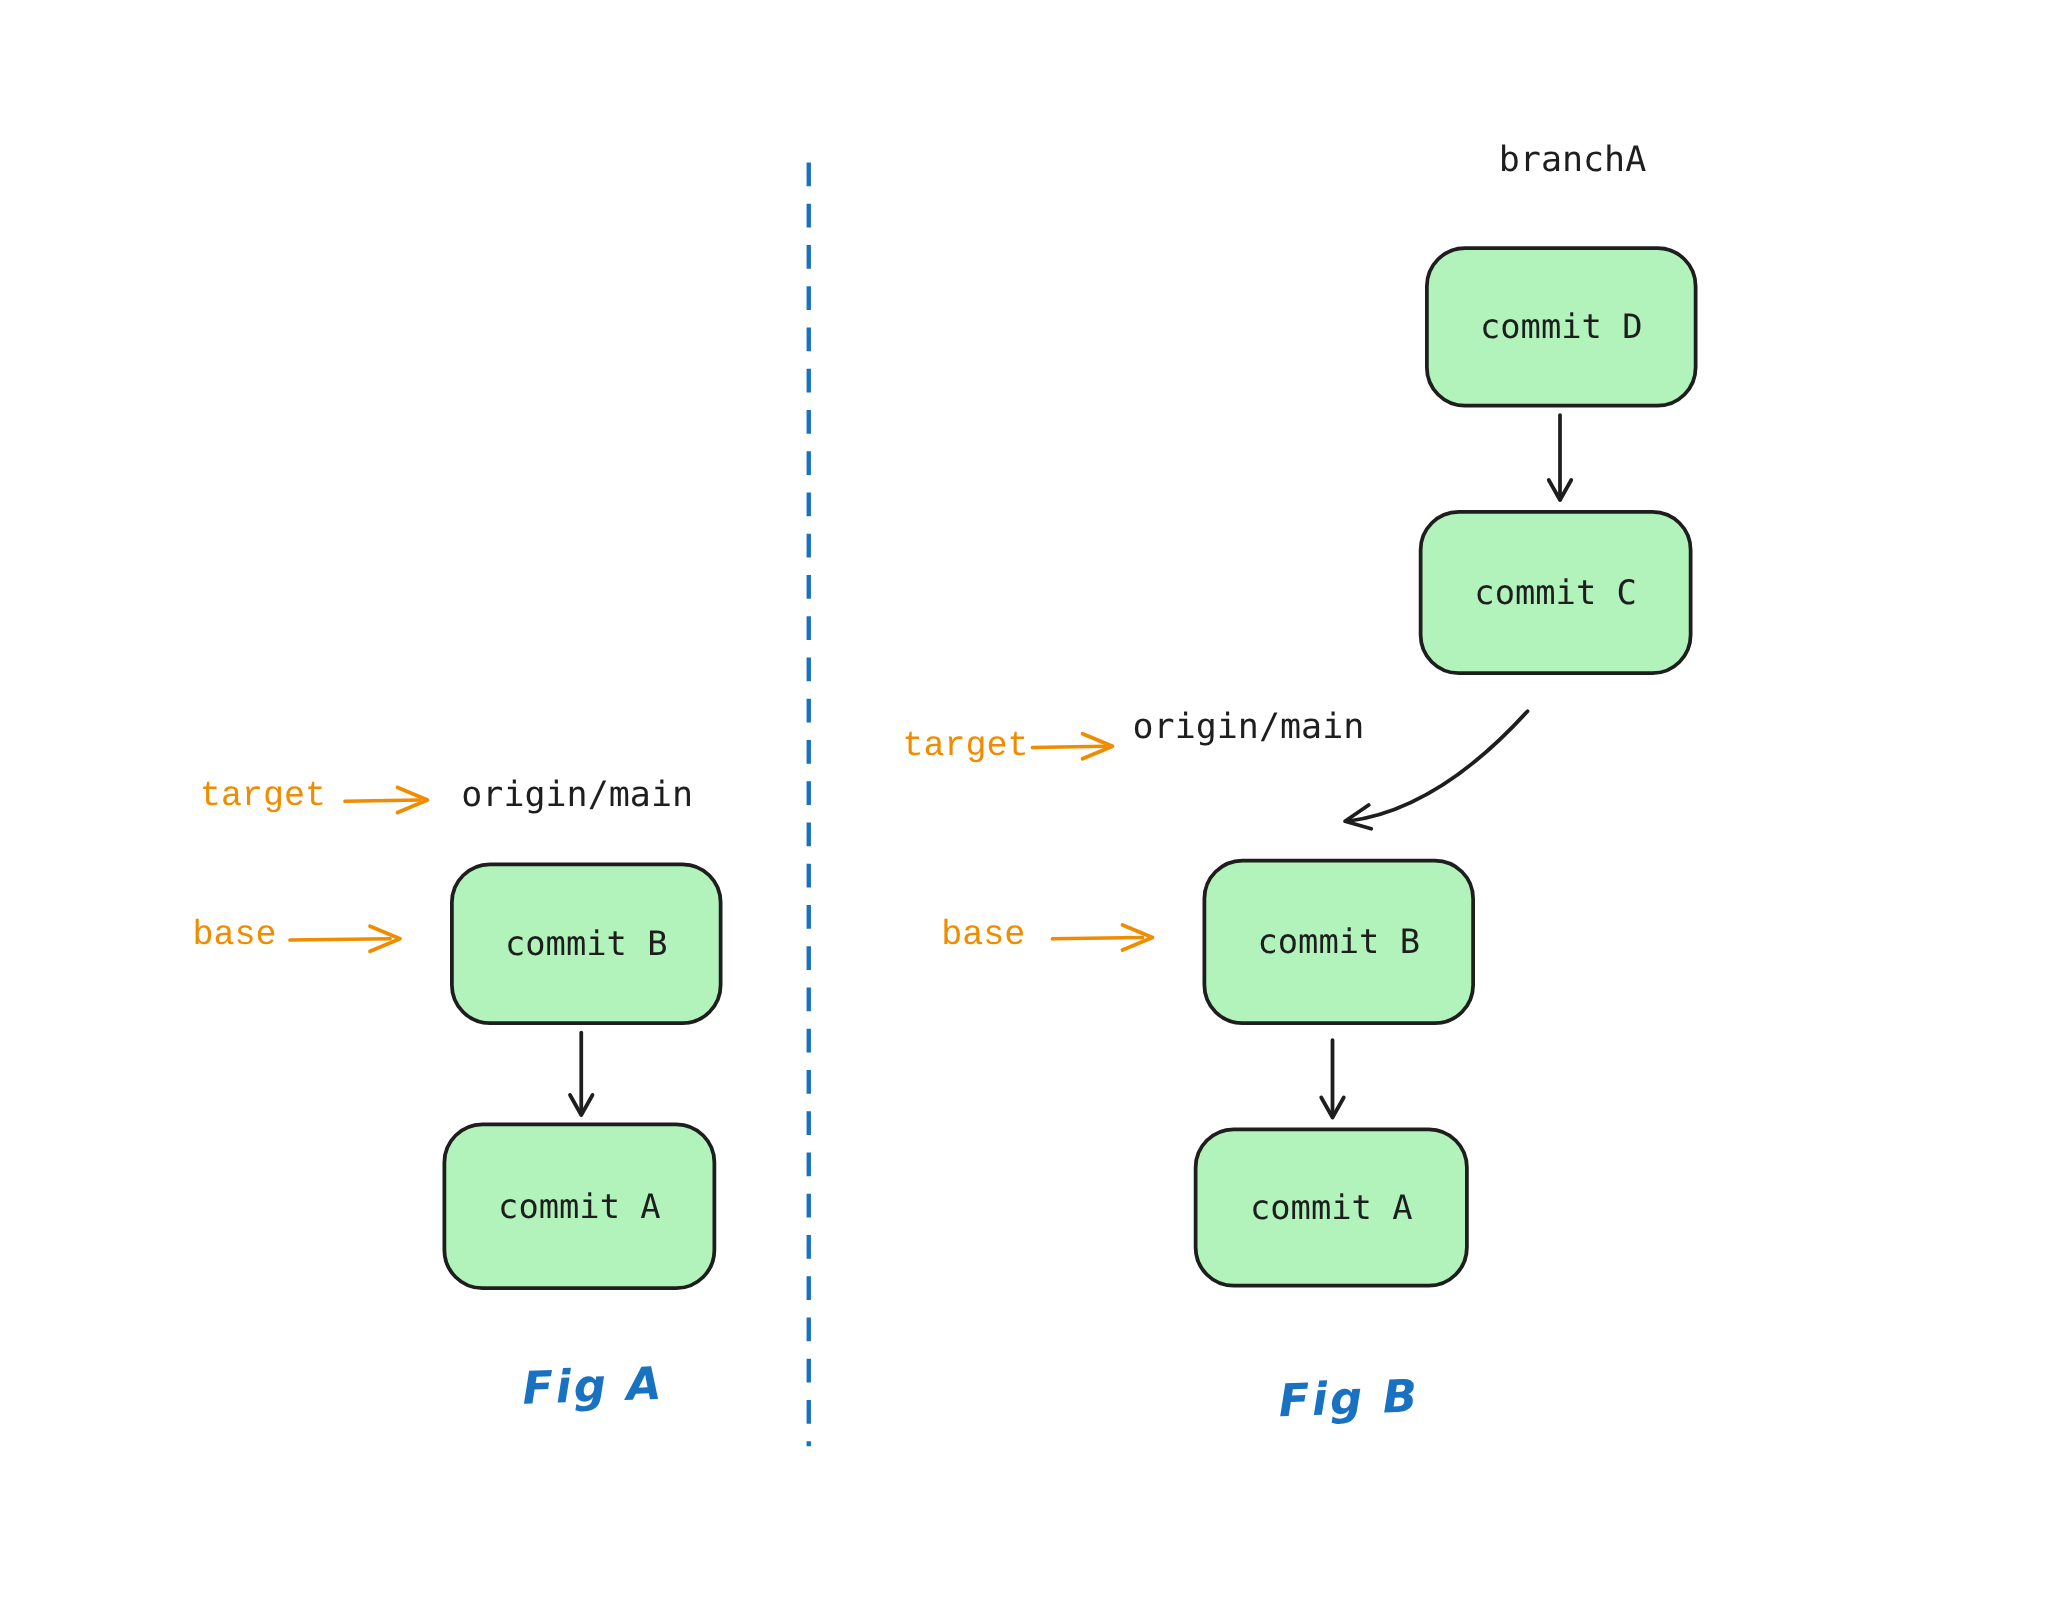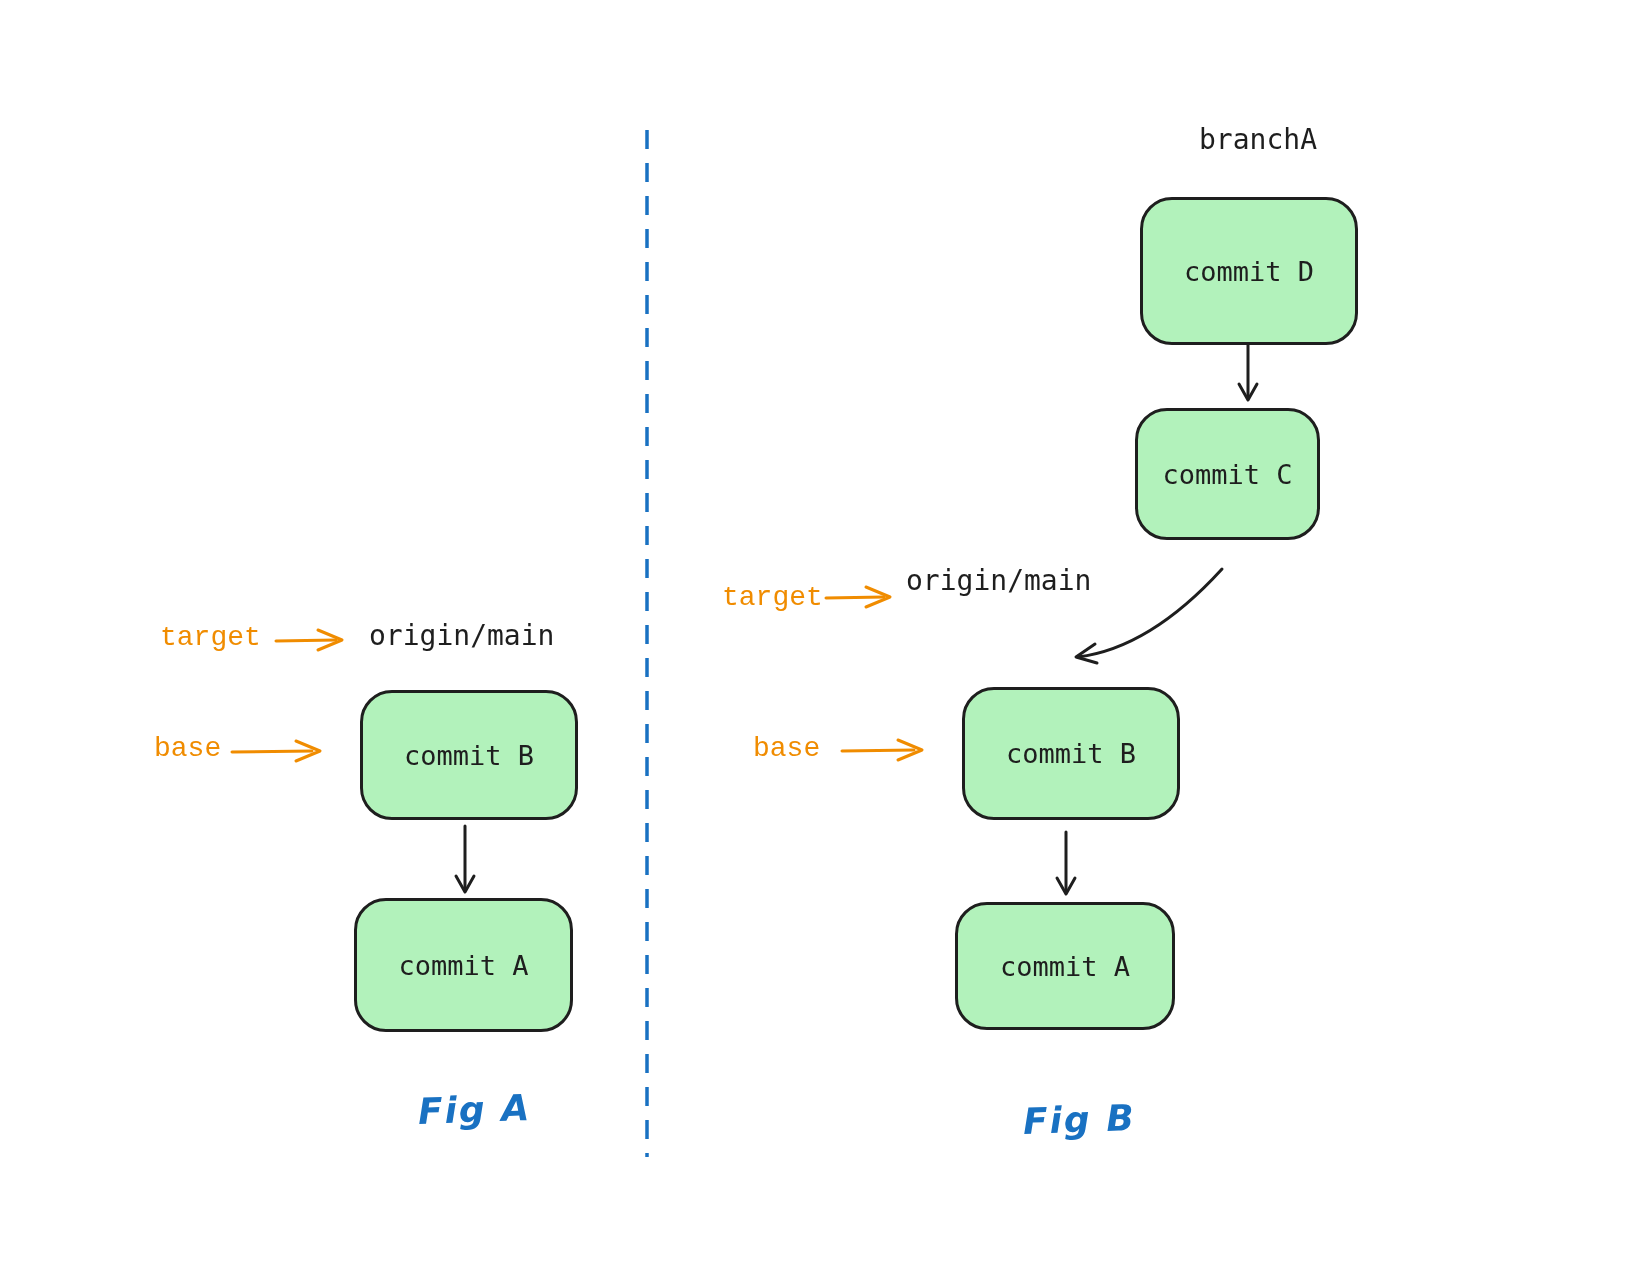--- a/index.html
+++ b/index.html
@@ -65,23 +65,23 @@
 
   
   #a-target-label   { left: 160px;  top: 622px;  font-size: 28px; }
   #a-target-ref     { left: 369px;  top: 620px;  font-size: 28px; }
   #a-base-label     { left: 154px;  top: 733px;  font-size: 28px; }
   #a-commit-b       { left: 360px;  top: 690px;  width: 218px; height: 130px; }
   #a-commit-a       { left: 354px;  top: 898px;  width: 219px; height: 134px; }
   #a-caption        { left: 418px;  top: 1090px; font-size: 36px; }
 
   
-  #b-branch-label   { left: 1199px; top: 124px;  font-size: 28px; }
-  #b-commit-d       { left: 1140px; top: 197px;  width: 218px; height: 148px; }
-  #b-commit-c       { left: 1135px; top: 408px;  width: 185px; height: 132px; }
+  #b-branch-label   { left: 1199px; top: 112px;  font-size: 28px; }
+  #b-commit-d       { left: 1140px; top: 197px;  width: 218px; height: 129px; }
+  #b-commit-c       { left: 1135px; top: 408px;  width: 219px; height: 132px; }
   #b-target-label   { left: 722px;  top: 582px;  font-size: 28px; }
   #b-target-ref     { left: 906px;  top: 565px;  font-size: 28px; }
   #b-base-label     { left: 753px;  top: 733px;  font-size: 28px; }
   #b-commit-b       { left: 962px;  top: 687px;  width: 218px; height: 133px; }
   #b-commit-a       { left: 955px;  top: 902px;  width: 220px; height: 128px; }
   #b-caption        { left: 1023px; top: 1100px; font-size: 36px; }
 </style>
 </head>
 <body>
 

